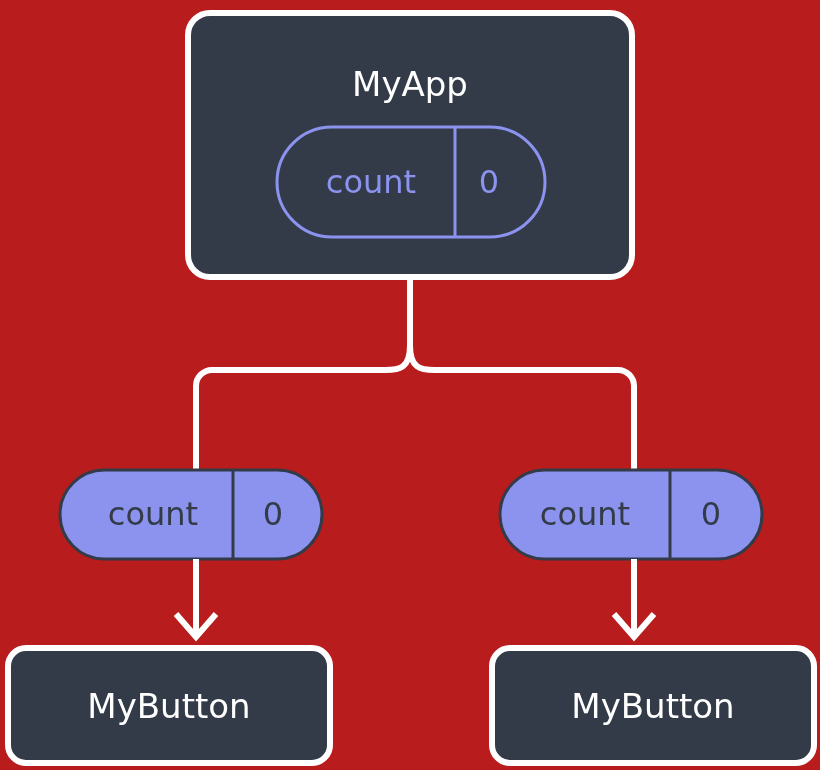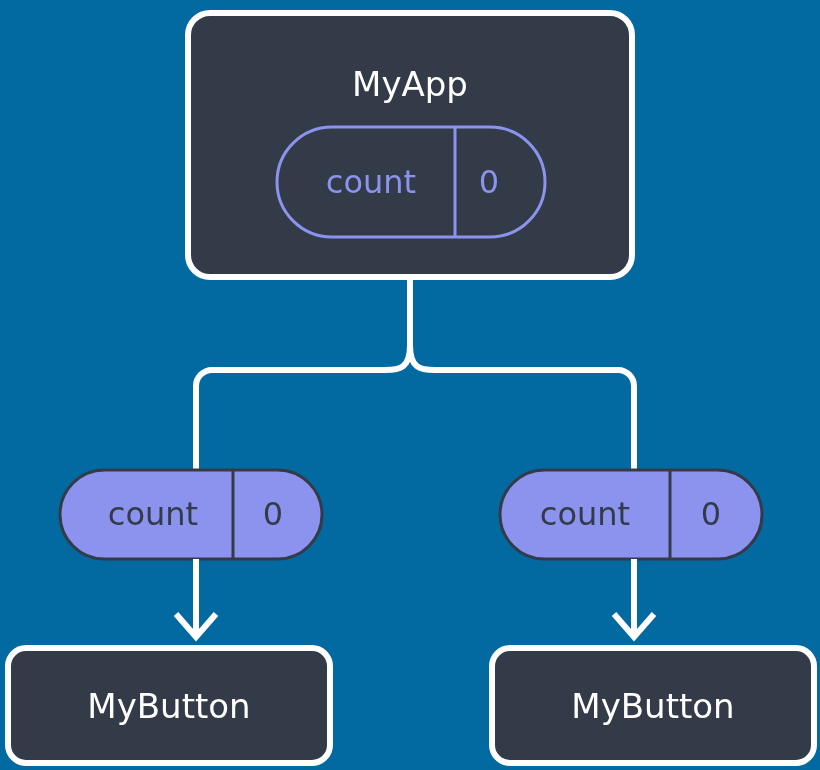--- a/index.html
+++ b/index.html
@@ -11,21 +11,21 @@
   body {
     width: 820px;
     height: 770px;
     overflow: hidden;
     font-family: "DejaVu Sans", "Liberation Sans", sans-serif;
   }
   #stage {
     position: relative;
     width: 820px;
     height: 770px;
-    background: #0369a1;
+    background: #b91c1c;
   }
   #diagram {
     position: absolute;
     left: 0;
     top: 0;
     width: 820px;
     height: 770px;
     display: block;
   }
   .node-label {

